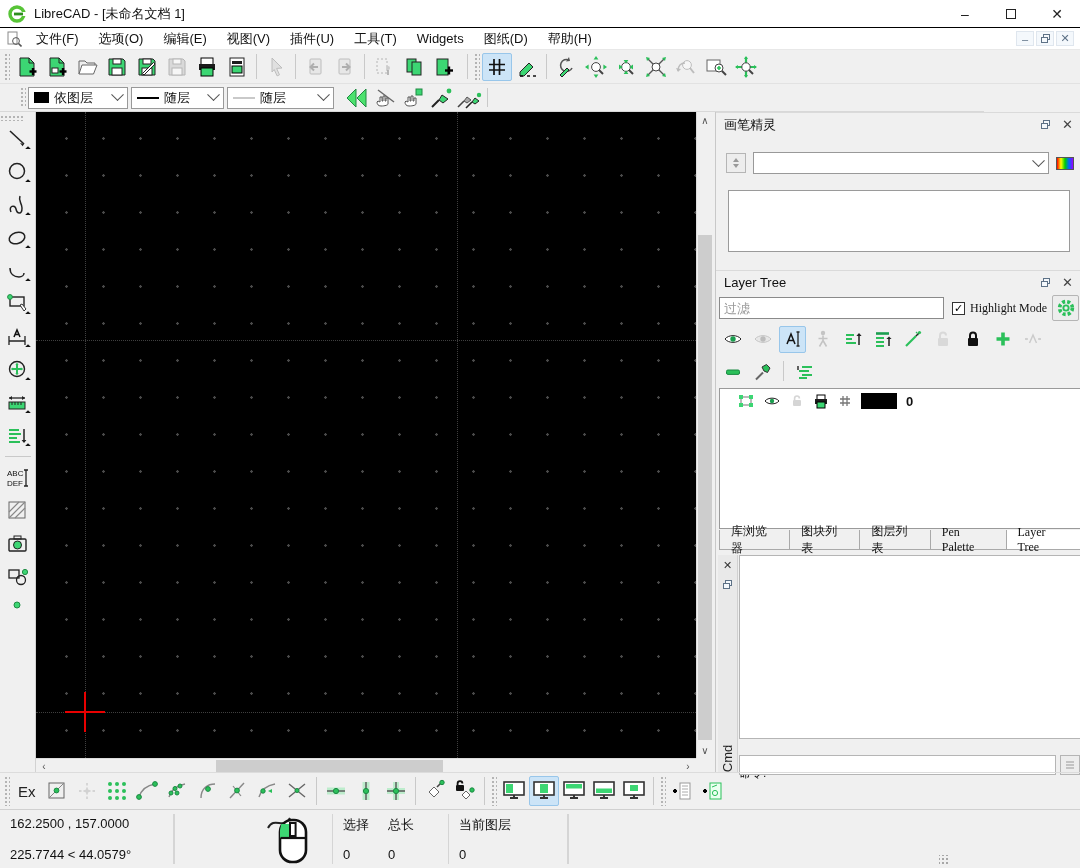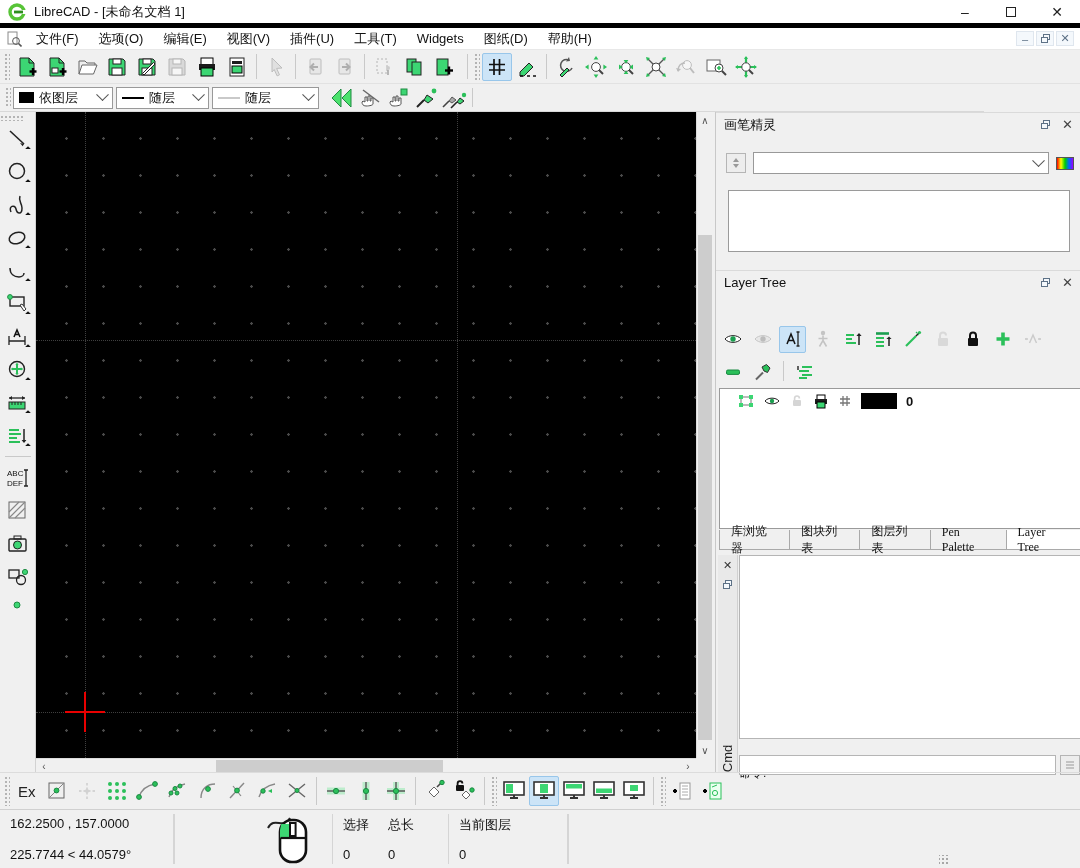--- a/index.html
+++ b/index.html
@@ -8,38 +8,38 @@
   #app{position:relative;width:1080px;height:868px;background:#f0f0f0;outline:1px solid #9a9a9a;}
   .abs{position:absolute;}
   .flex{display:flex;align-items:center;}
   .btn{display:flex;align-items:center;justify-content:center;border:1px solid transparent;border-radius:2px;cursor:default;}
   .btn.active{background:#cce4f7;border-color:#98c6ea;}
   .btn.dis{opacity:.42;filter:grayscale(100%);}
   .sep-v{width:1px;align-self:stretch;background:#c9c9c9;margin:4px 4px;}
   .handle{width:6px;align-self:stretch;margin:3px 2px;background-image:radial-gradient(#b4b4b4 1px, transparent 1.2px);background-size:4px 4px;}
   svg{display:block;}
   
-  #titlebar{left:0;top:0;width:1080px;height:28px;background:#fff;display:flex;align-items:center;border-bottom:5px solid #000000;}
+  #titlebar{left:0;top:0;width:1080px;height:28px;background:#fff;display:flex;align-items:center;border-bottom:1px solid #000000;}
   #titlebar .title{margin-left:8px;font-size:13px;}
   .wbtns{margin-left:auto;display:flex;height:100%;}
   .wbtn{width:46px;height:100%;display:flex;align-items:center;justify-content:center;font-size:14px;color:#222;}
   .maxbox{width:10px;height:10px;border:1px solid #222;}
   
   #menubar{left:0;top:28px;width:1080px;height:22px;background:#fff;display:flex;align-items:center;border-bottom:1px solid #e8e8e8;}
   .menu-item{padding:2px 10px;font-size:13px;}
   .mdi-btns{margin-left:auto;display:flex;gap:2px;margin-right:6px;}
   .mdi-btn{width:18px;height:15px;display:flex;align-items:center;justify-content:center;color:#5d7186;font-size:11px;border:1px solid #dfe6ee;background:#f4f8fc;}
   .restore-ic{position:relative;width:9px;height:9px;display:inline-block;}
   .restore-ic i{position:absolute;border:1px solid #5d7186;width:7px;height:6px;background:#f4f8fc;}
   .restore-ic i:first-child{right:0;top:0;}
   .restore-ic i:last-child{left:0;bottom:0;}
   
   #toolbar1{left:0;top:50px;width:1080px;height:34px;display:flex;align-items:center;border-bottom:1px solid #e2e2e2;padding:0 2px;}
   #toolbar1 .btn{width:30px;height:28px;}
-  #toolbar2{left:0;top:84px;width:984px;height:28px;display:flex;align-items:center;padding:0 3px;border-bottom:1px solid #d8d8d8;}
+  #toolbar2{left:0;top:84px;width:984px;height:28px;display:flex;align-items:center;padding:0 18px;border-bottom:1px solid #d8d8d8;}
   .combo{display:flex;align-items:center;height:22px;background:#fff;border:1px solid #999;padding:0 5px;font-size:13px;margin-right:3px;gap:5px;}
   .combo .chev{margin-left:auto;width:9px;height:9px;border-right:1.6px solid #555;border-bottom:1.6px solid #555;transform:rotate(45deg) translate(-2px,-2px);}
   .swatch-black{width:15px;height:11px;background:#000;}
   .lt-line{width:22px;height:2px;background:#000;}
   .lw-line{width:22px;height:2px;background:#c9c9c9;}
   #toolbar2 .btn{width:28px;height:26px;}
   
   #lefttools{left:0;top:112px;width:36px;height:660px;display:flex;flex-direction:column;align-items:center;border-right:1px solid #d2d2d2;padding-top:2px;}
   #lefttools .btn{width:30px;height:33px;position:relative;}
   #lefttools .sep-h{width:26px;height:1px;background:#c9c9c9;margin:4px 0;}
@@ -536,20 +536,34 @@
     <div class="dockhdr" style="top:158px">
       <span>Layer Tree</span>
       <span class="hbtns">
         <span class="restore-ic">
             <i></i>
             <i></i>
           </span>
         <span>✕</span>
       </span>
     </div>
+    <div class="abs flex" style="top:183px;left:3px;width:360px;height:26px">
+      <input class="filterinput" style="width: 225px;" placeholder="过滤">
+      <span class="cb" style="margin-left:8px">
+          <span>✓</span>
+        </span>
+      <span style="margin-left:5px;font-size:12px;font-family:'Liberation Serif',serif">Highlight Mode</span>
+      <div class="btn" style="margin-left:auto;width:27px;height:26px;border:1px solid #b5b5b5;background:#ededed">
+        <svg width="20" height="20">
+            <circle cx="10" cy="10" r="6.4" fill="none" stroke="#2bc05a" stroke-width="3.6" stroke-dasharray="3 2.1"></circle>
+            <circle cx="10" cy="10" r="3.6" fill="#2bc05a"></circle>
+            <circle cx="10" cy="10" r="1.7" fill="#ededed"></circle>
+          </svg>
+      </div>
+    </div>
     <div class="abs flex" style="top:212px;left:3px;width:360px;height:30px;gap:3px">
       <div class="btn ltbtn">
         <svg width="20" height="20">
             <path d="M2 10c3.5-4.5 12.5-4.5 16 0-3.5 4.5-12.5 4.5-16 0z" fill="#fff" stroke="#222"></path>
             <circle cx="10" cy="10" r="2.7" fill="#1b9e4f"></circle>
           </svg>
       </div>
       <div class="btn ltbtn dis">
         <svg width="20" height="20">
             <path d="M2 10c3.5-4.5 12.5-4.5 16 0-3.5 4.5-12.5 4.5-16 0z" fill="#ddd" stroke="#888"></path>

